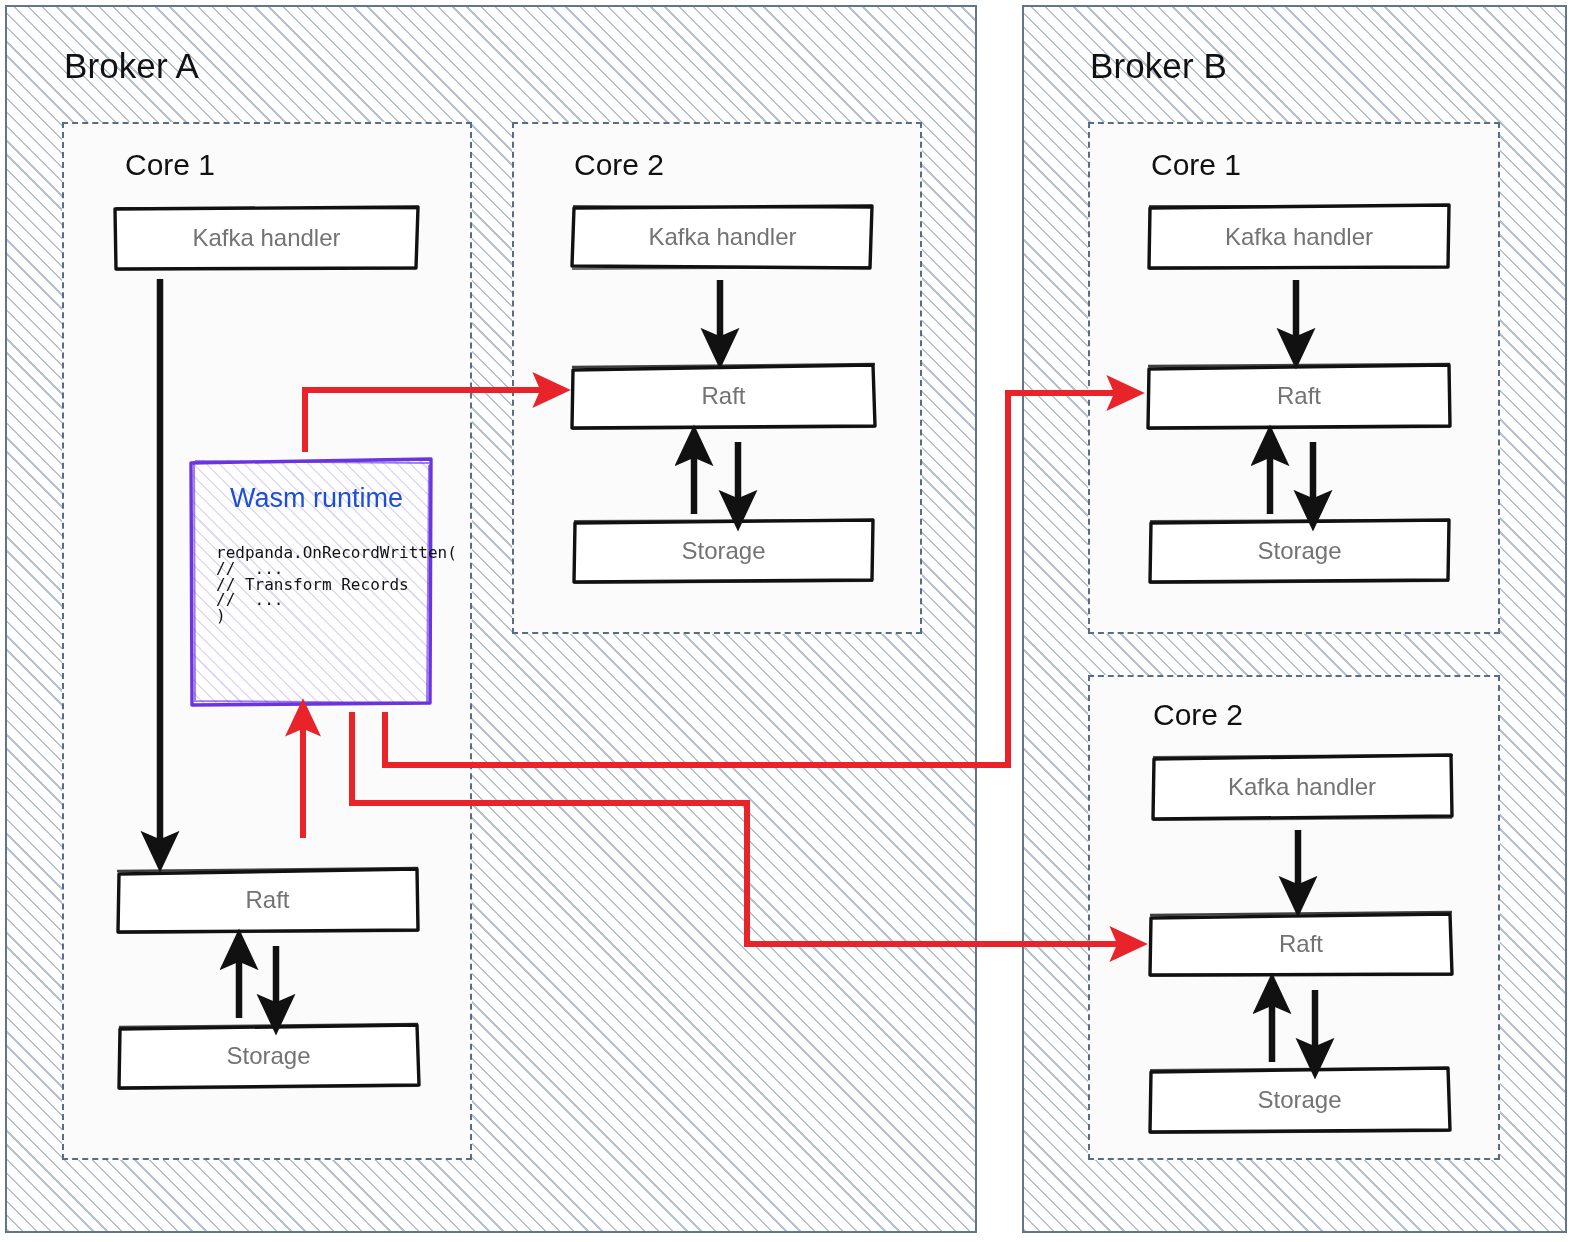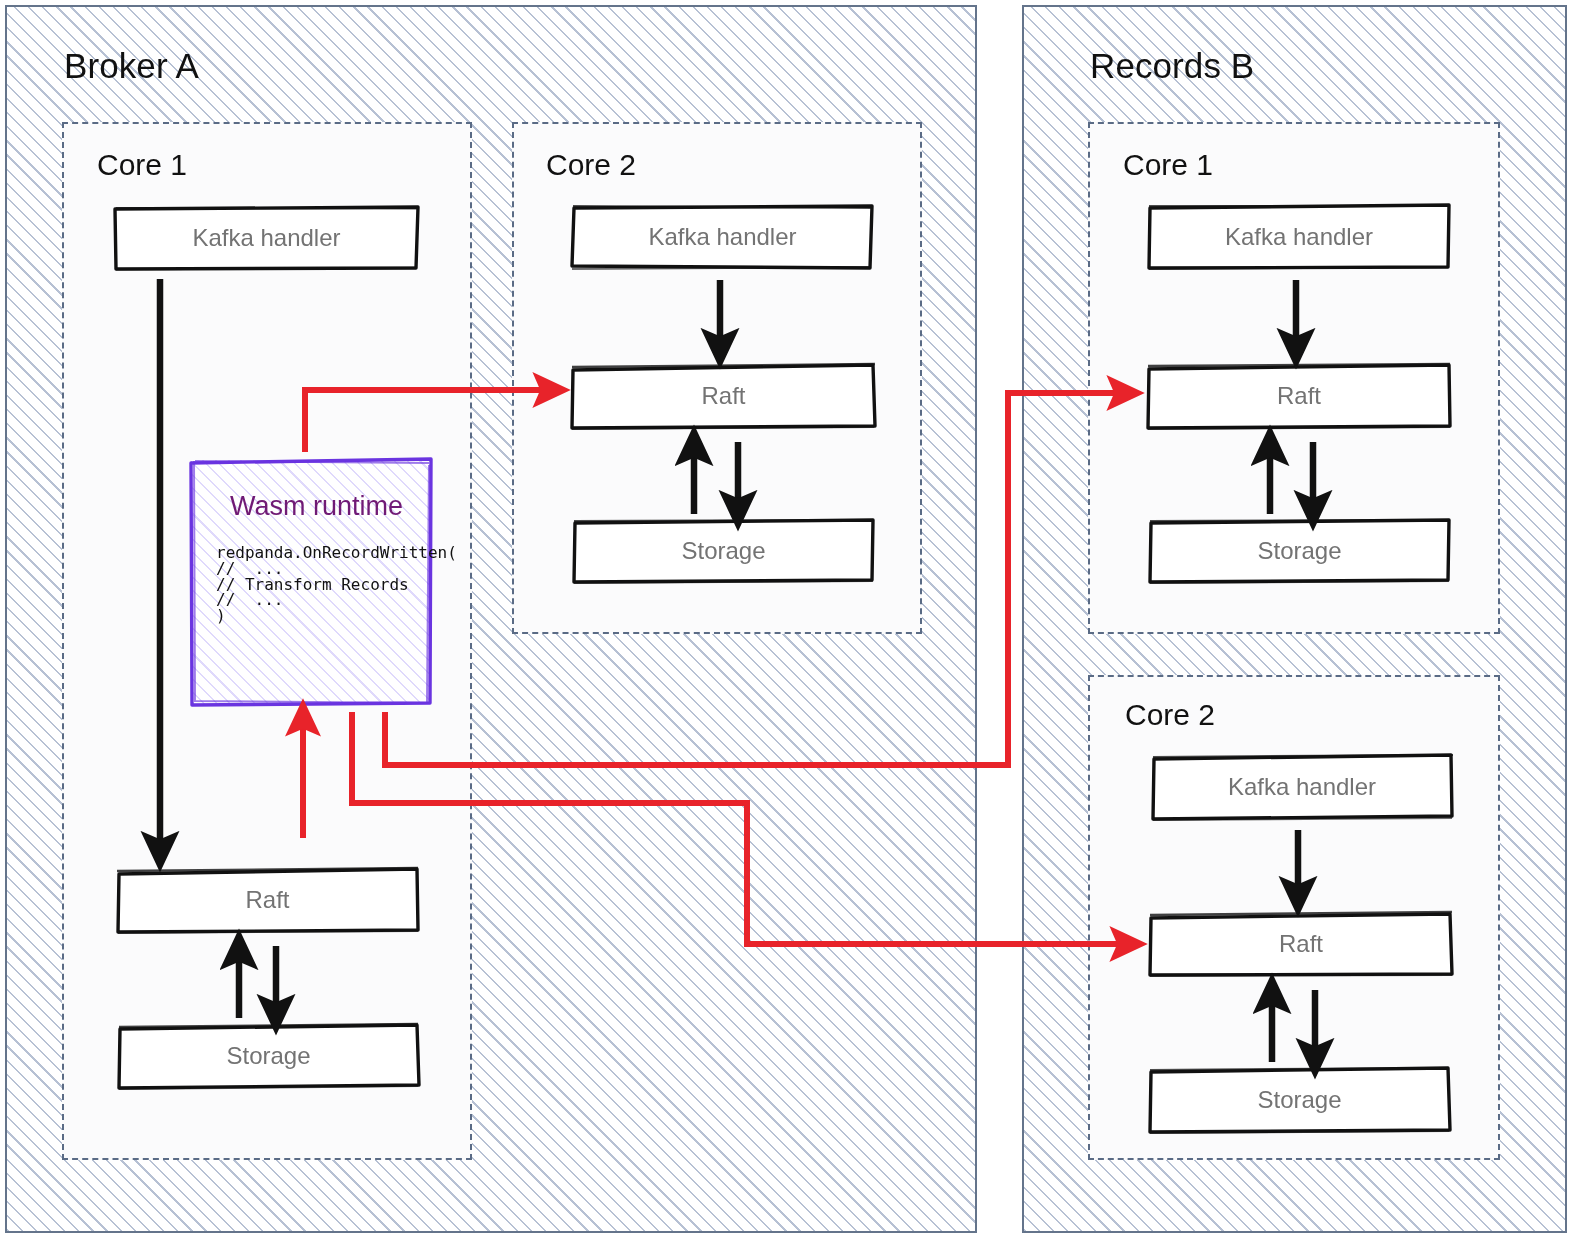--- a/index.html
+++ b/index.html
@@ -43,20 +43,21 @@
     position: absolute;
     border: 2.5px dashed #5a6b85;
     background: #fbfbfc;
     box-sizing: border-box;
   }
   .core-title {
     position: absolute;
     font-size: 30px;
     color: #111111;
     white-space: nowrap;
+    margin-left: 28px;
   }
   
   .node {
     position: absolute;
     box-sizing: border-box;
   }
   .node svg {
     position: absolute;
     inset: 0;
     width: 100%;
@@ -96,22 +97,21 @@
     height: 100%;
     overflow: visible;
   }
   .wasm-title {
     position: absolute;
     top: 26px;
     left: 12px;
     right: 0;
     text-align: center;
     font-size: 27px;
-    color: #701a75;
-    margin-top: 8px;
+    color: #1d4ed8;
   }
   .wasm-code {
     position: absolute;
     top: 88px;
     left: 28px;
     font-family: "DejaVu Sans Mono", "Liberation Mono", monospace;
     font-size: 16px;
     line-height: 15.8px;
     color: #111111;
     white-space: pre;
@@ -206,21 +206,21 @@
   <div class="node" style="left:572px; top:518px; width:303px; height:66px;">
     <svg viewBox="0 0 303 66" preserveAspectRatio="none">
       <path d="M3,5 L301,2 L300,62 L2,64 Z" fill="#ffffff" stroke="#111111" stroke-width="3.4" stroke-linejoin="round"></path>
       <path d="M2,3 L302,2" fill="none" stroke="#111111" stroke-width="2.2" opacity="0.75"></path>
       <path d="M2,65 L301,63" fill="none" stroke="#111111" stroke-width="2" opacity="0.6"></path>
     </svg>
     <div class="node-label">Storage</div>
   </div>
 
   <div class="broker" style="left:1022px; top:5px; width:545px; height:1228px;"></div>
-  <div class="broker-title" style="left:1090px; top:46px;">Records B</div>
+  <div class="broker-title" style="left:1090px; top:46px;">Broker B</div>
 
   <div class="core" style="left:1088px; top:122px; width:412px; height:512px;"></div>
   <div class="core-title" style="left:1123px; top:148px;">Core 1</div>
 
   <div class="node" style="left:1146px; top:203px; width:306px; height:68px;">
     <svg viewBox="0 0 306 68" preserveAspectRatio="none">
       <path d="M4,5 L303,2 L302,64 L3,65 Z" fill="#ffffff" stroke="#111111" stroke-width="3.4" stroke-linejoin="round"></path>
       <path d="M3,3 L304,3" fill="none" stroke="#111111" stroke-width="2.2" opacity="0.75"></path>
       <path d="M3,66 L303,64" fill="none" stroke="#111111" stroke-width="2" opacity="0.6"></path>
     </svg>

